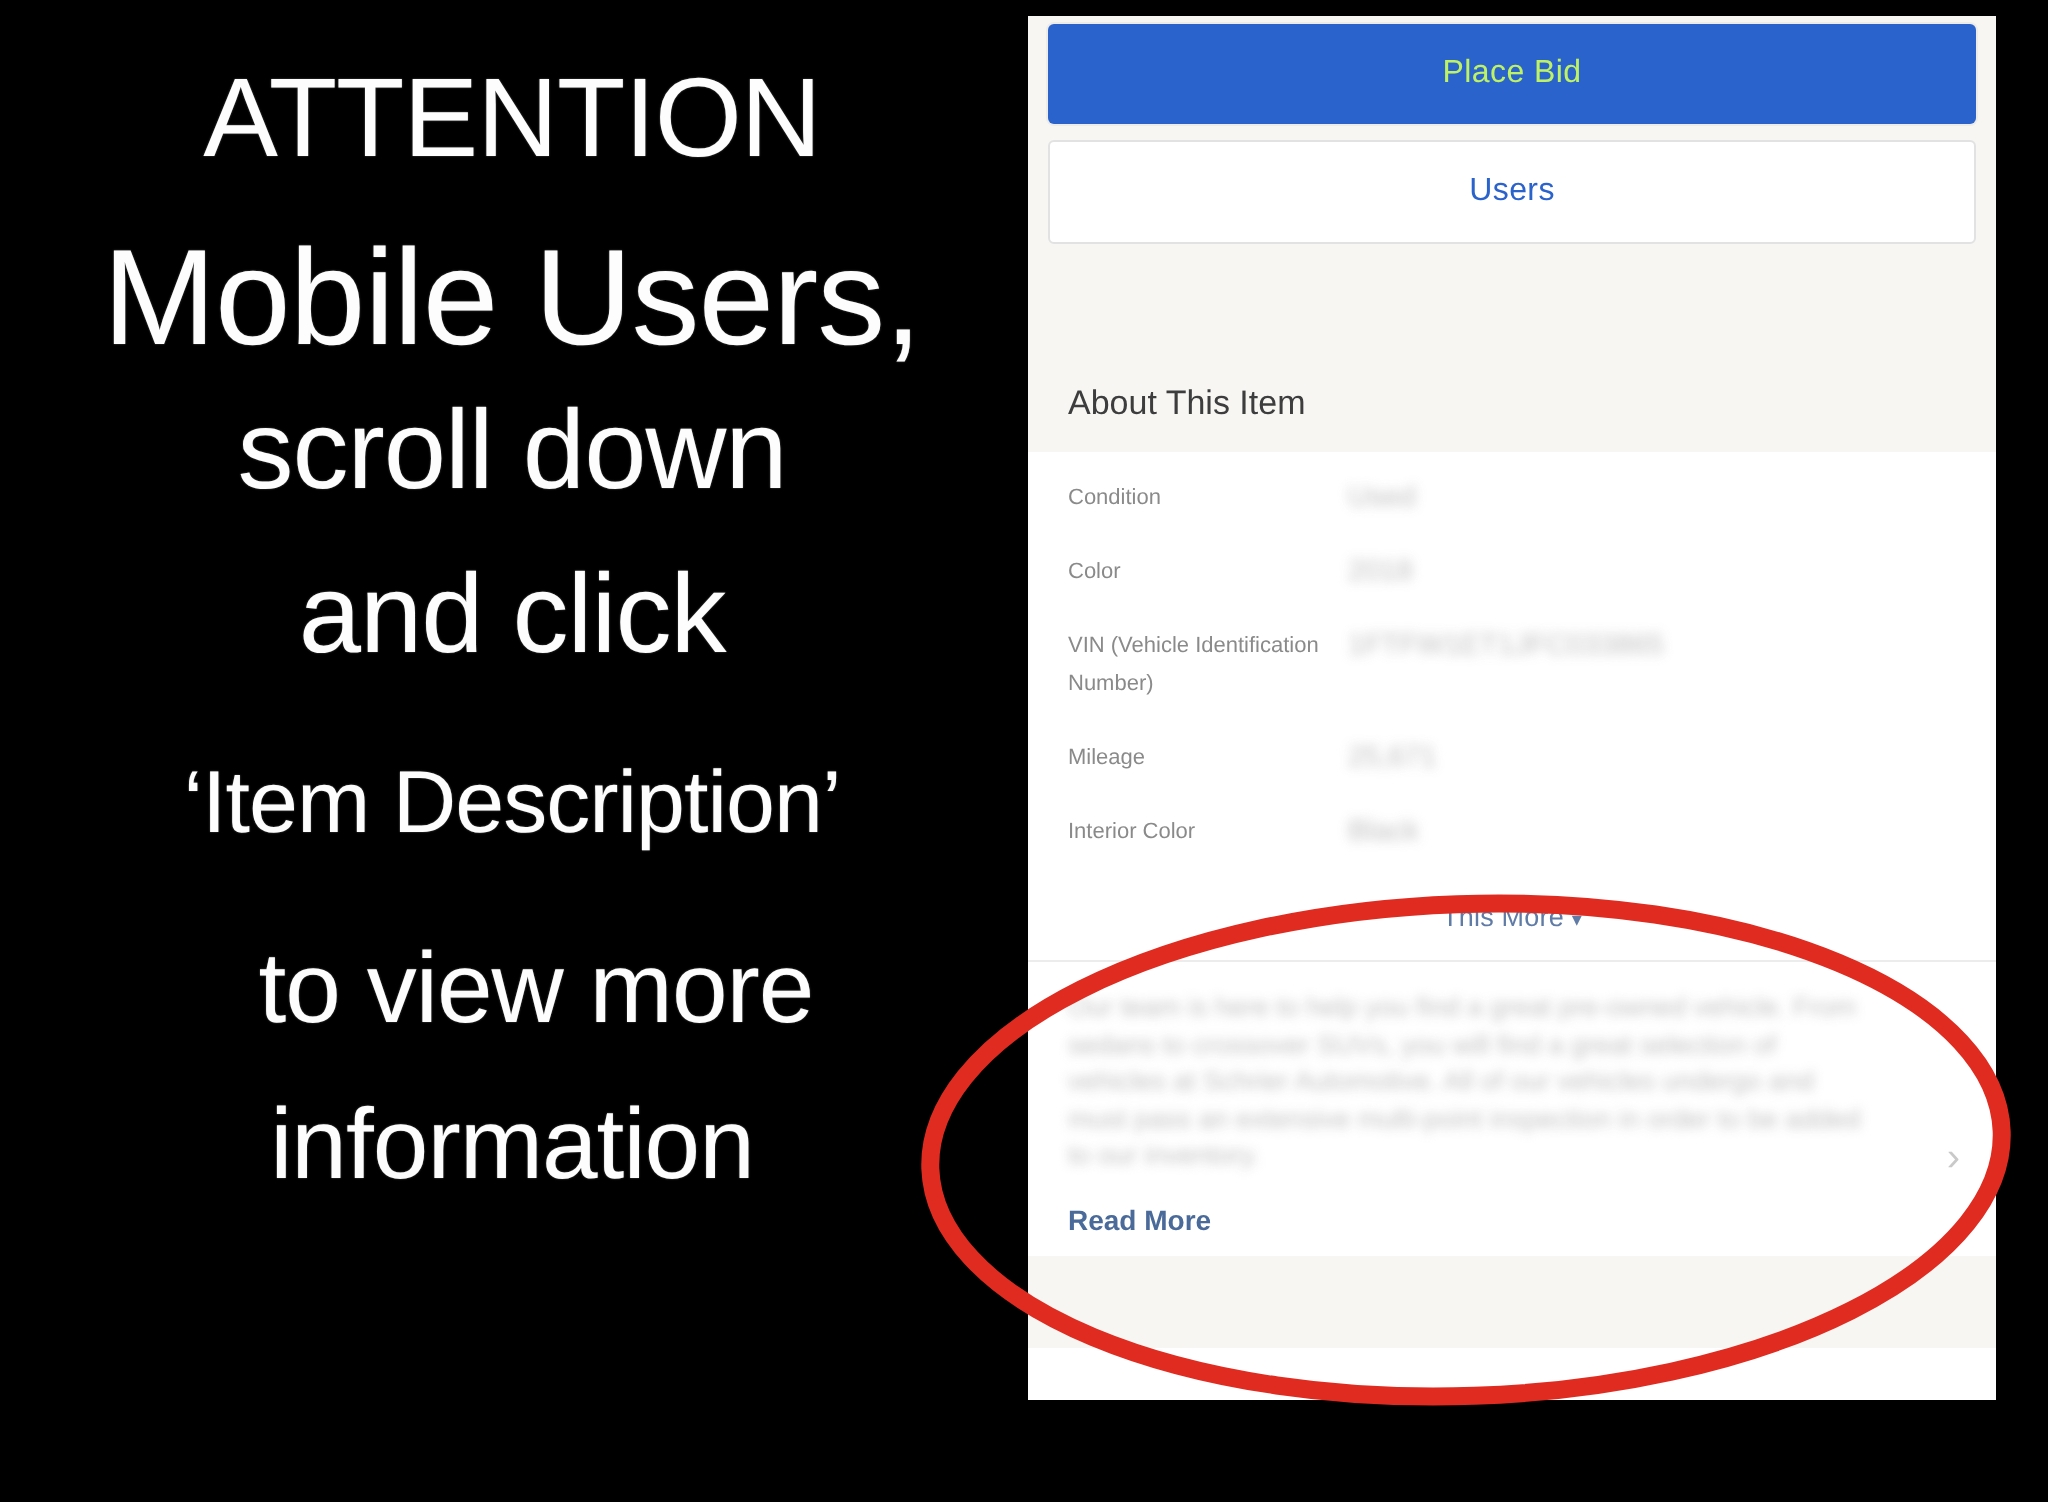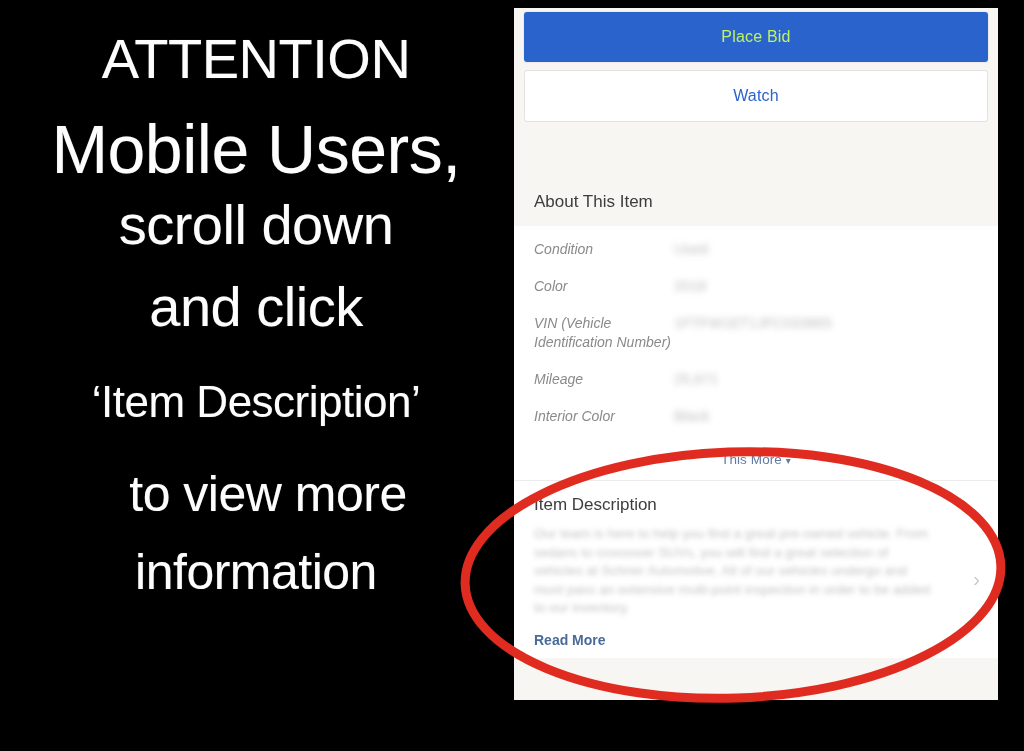--- a/index.html
+++ b/index.html
@@ -109,24 +109,23 @@
     padding: 14px 20px 6px 20px;
   }
   .spec-row {
     display: flex;
     align-items: flex-start;
     margin-bottom: 18px;
   }
   .spec-label {
     width: 140px;
     flex: 0 0 140px;
-    font-size: 14px;
+    font-size: 11px;
     color: #8a8a8a;
     line-height: 19px;
-    font-style: italic;
   }
   .spec-value {
     flex: 1;
     font-size: 14.5px;
     line-height: 19px;
     color: #b4b4b4;
     
     filter: blur(3px);
     opacity: 0.85;
   }
@@ -211,21 +210,21 @@
     <div class="promo-line pl7">information</div>
   </div>
 
   <div class="panel">
 
     <div class="actions">
       <div class="btn-place-bid">
         <span>Place Bid</span>
       </div>
       <div class="btn-watch">
-        <span>Watch</span>
+        <span>Users</span>
       </div>
     </div>
 
     <div class="gap-strip"></div>
 
     <div class="section-head">About This Item</div>
 
     <div class="specs">
 
       <div class="spec-row">
@@ -255,21 +254,20 @@
 
     </div>
 
     <div class="show-more-wrap">
       <span class="show-more"><span>This More</span> <span class="caret">▾</span></span>
     </div>
 
     <div class="divider"></div>
 
     <div class="desc">
-      <div class="desc-title">Item Description</div>
       <div class="desc-body">Our team is here to help you find a great pre-owned vehicle. From sedans to crossover SUVs, you will find a great selection of vehicles at Schrier Automotive. All of our vehicles undergo and must pass an extensive multi-point inspection in order to be added to our inventory.</div>
       <div class="desc-chevron">›</div>
       <div class="read-more">Read More</div>
     </div>
 
     <div class="panel-foot"></div>
 
   </div>
 
   <svg class="annot" viewBox="0 0 1024 751">

